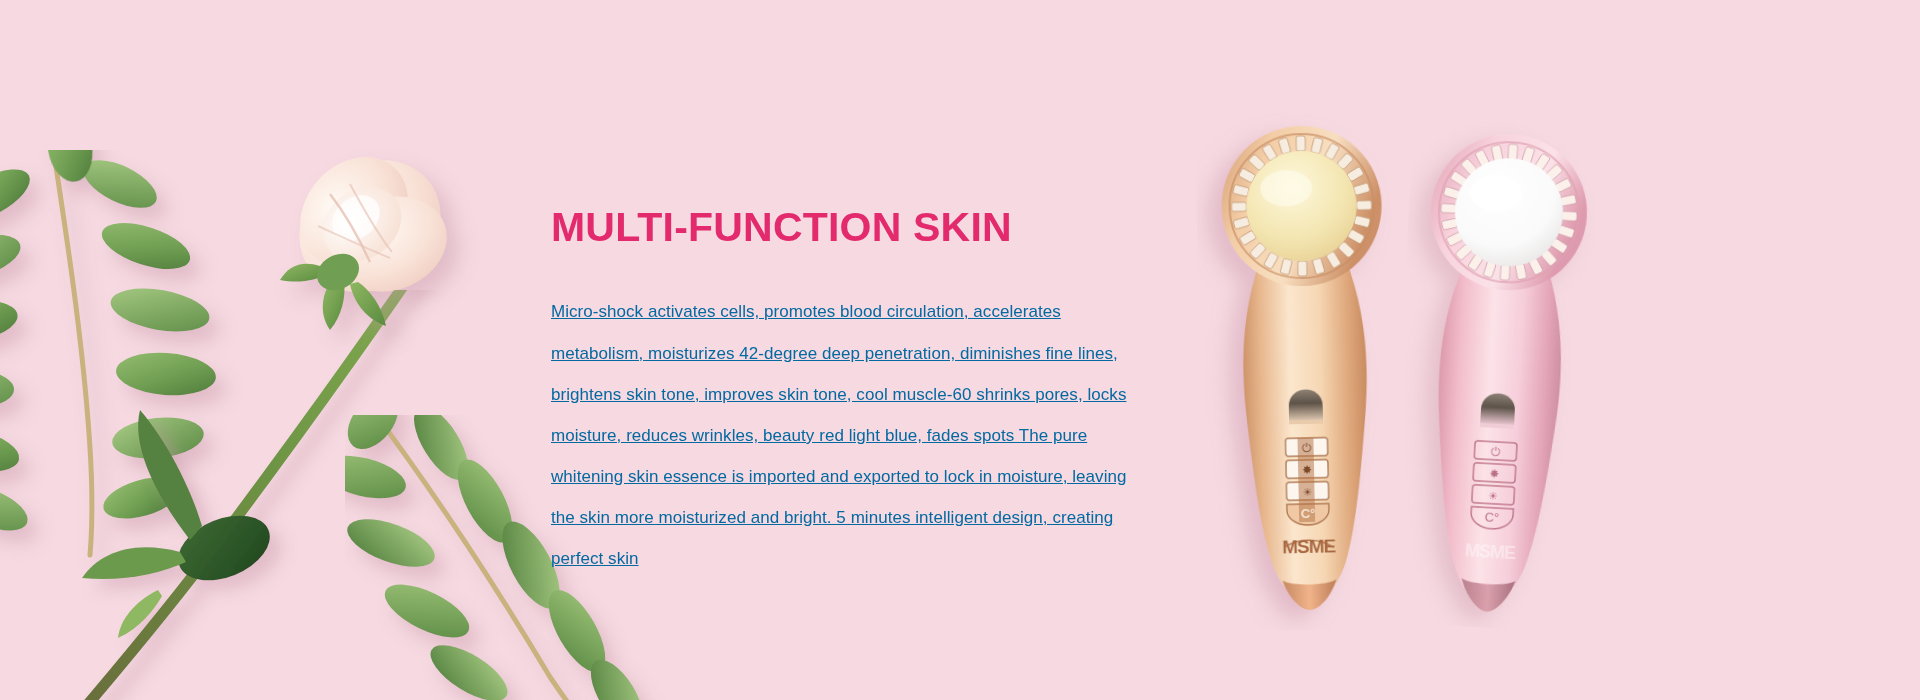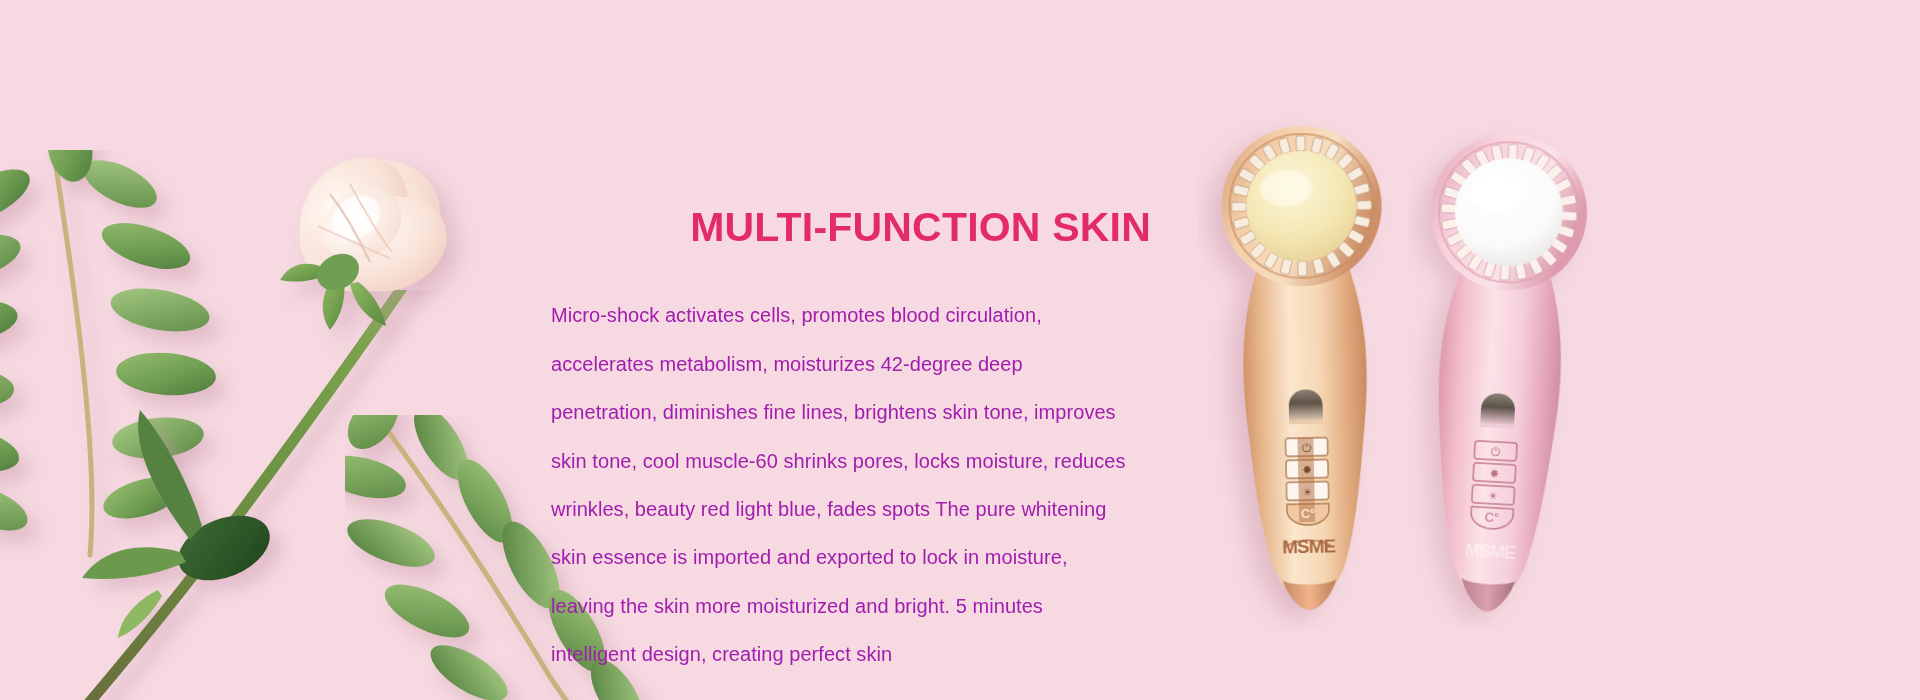--- a/index.html
+++ b/index.html
@@ -29,29 +29,30 @@
   }
   .headline{
     margin:0;
     color:#e32a6d;
     font-size:41px;
     font-weight:bold;
     line-height:1.45;
     letter-spacing:.2px;
     white-space:nowrap;
   }
-  .headline .ln{display:block;text-align:right;}
+  .headline .ln{display:block;}
   .body-copy{
     margin:0;
     padding-top:34px;
-    color:#a21caf;
-    font-size:20px;
+    color:#0369a1;
+    font-size:17px;
     line-height:2.42;
     max-width:580px;
     letter-spacing:.05px;
+    text-decoration:underline;
   }
 
   
   .devices{position:absolute;left:1150px;top:90px;width:540px;height:560px;}
   .device{position:absolute;}
   .device svg{display:block;}
   #device-gold{left:50px;top:20px;transform:rotate(-1.2deg);}
   #device-pink{left:250px;top:28px;transform:rotate(3.2deg);}
 
   .logo-text{

